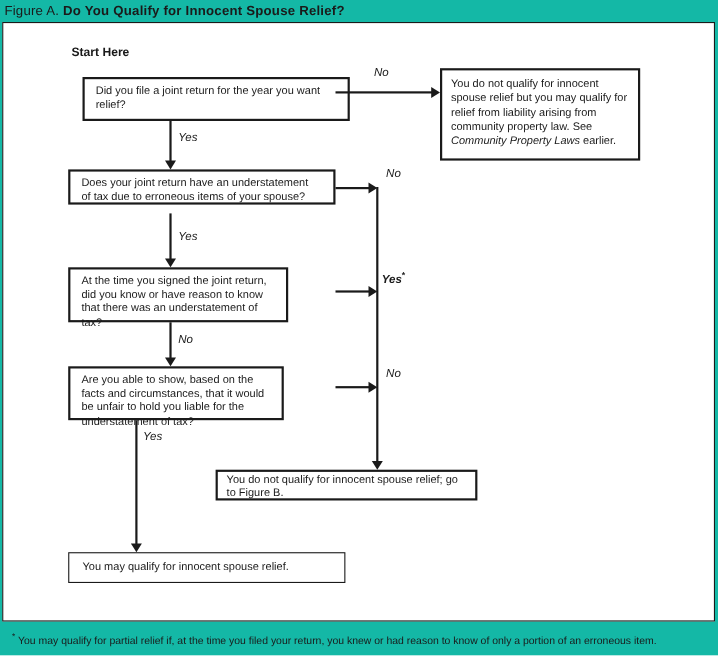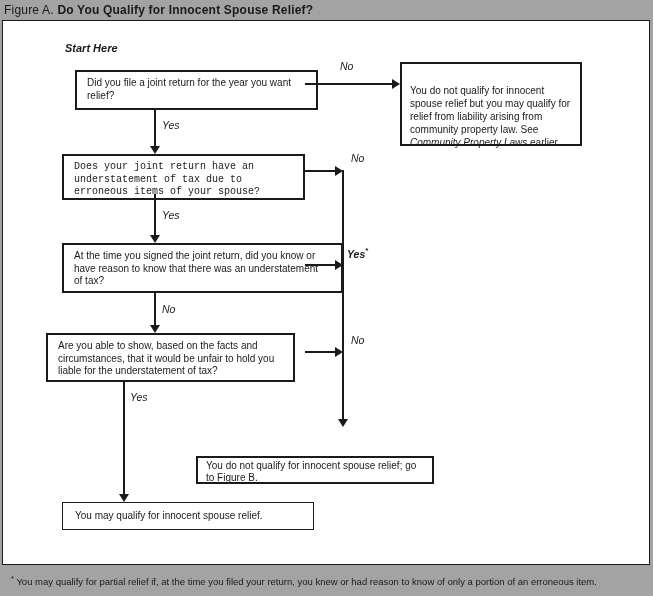--- a/index.html
+++ b/index.html
@@ -1,20 +1,20 @@
 <!DOCTYPE html>
 <html><head>
 <meta charset="utf-8">
 <style>
   html, body { margin: 0; padding: 0; background: #ffffff; }
   #stage {
     position: relative;
     width: 653px;
     height: 596px;
-    background: #a3a3a3;
+    background: #14b8a6;
     font-family: "Liberation Sans", sans-serif;
     color: #1a1a1a;
     overflow: hidden;
   }
   
   #title {
     position: absolute; left: 4px; top: 3px;
     font-size: 12px; letter-spacing: 0.2px;
   }
   #title .main { font-weight: bold; }
@@ -24,39 +24,39 @@
     position: absolute; left: 2px; top: 20px;
     width: 648px; height: 545px;
     border: 1px solid #1a1a1a;
     box-sizing: border-box;
     background: #ffffff;
   }
 
   
   #start-here {
     position: absolute; left: 65px; top: 42px;
-    font-size: 11px; font-style: italic; font-weight: bold;
+    font-size: 11px; font-weight: bold;
   }
 
   
   .flow-box {
     position: absolute;
     border: 2px solid #1a1a1a;
     background: #ffffff;
     box-sizing: border-box;
     font-size: 10px;
     line-height: 12.5px;
     padding: 5px 12px 4px 10px;
   }
   #box-q1 { left: 62px; top: 70px;  width: 243px; height: 40px; margin-left: 13px; }
-  #box-q2 { left: 62px; top: 154px; width: 243px; height: 46px; font-family: Liberation Mono, monospace; }
-  #box-q3 { left: 62px; top: 243px; width: 281px; height: 50px; }
-  #box-q4 { left: 46px; top: 333px; width: 249px; height: 49px; }
-  #box-community { left: 400px; top: 62px; width: 182px; height: 84px; padding: 20px 8px; line-height: 13px; }
-  #box-figb { left: 196px; top: 427px; width: 238px; height: 28px; padding: 2px 8px; line-height: 11.5px; margin-top: 29px; }
+  #box-q2 { left: 62px; top: 154px; width: 243px; height: 32px; }
+  #box-q3 { left: 62px; top: 243px; width: 200px; height: 50px; }
+  #box-q4 { left: 62px; top: 333px; width: 196px; height: 49px; }
+  #box-community { left: 400px; top: 62px; width: 182px; height: 84px; padding: 6px 8px; line-height: 13px; }
+  #box-figb { left: 196px; top: 427px; width: 238px; height: 28px; padding: 2px 8px; line-height: 11.5px; }
   #box-qualify { left: 62px; top: 502px; width: 252px; height: 28px; border-width: 1px; padding: 0 0 0 12px; line-height: 26px; }
   .italic { font-style: italic; }
 
   
   .vline, .hline { position: absolute; background: #1a1a1a; }
   .vline { width: 2px; }
   .hline { height: 2px; }
   #line-q1-community { left: 305px; top: 83px;  width: 88px; }
   #line-q1-q2        { left: 154px; top: 110px; height: 37px; }
   #line-q2-no        { left: 305px; top: 170px; width: 31px; }

